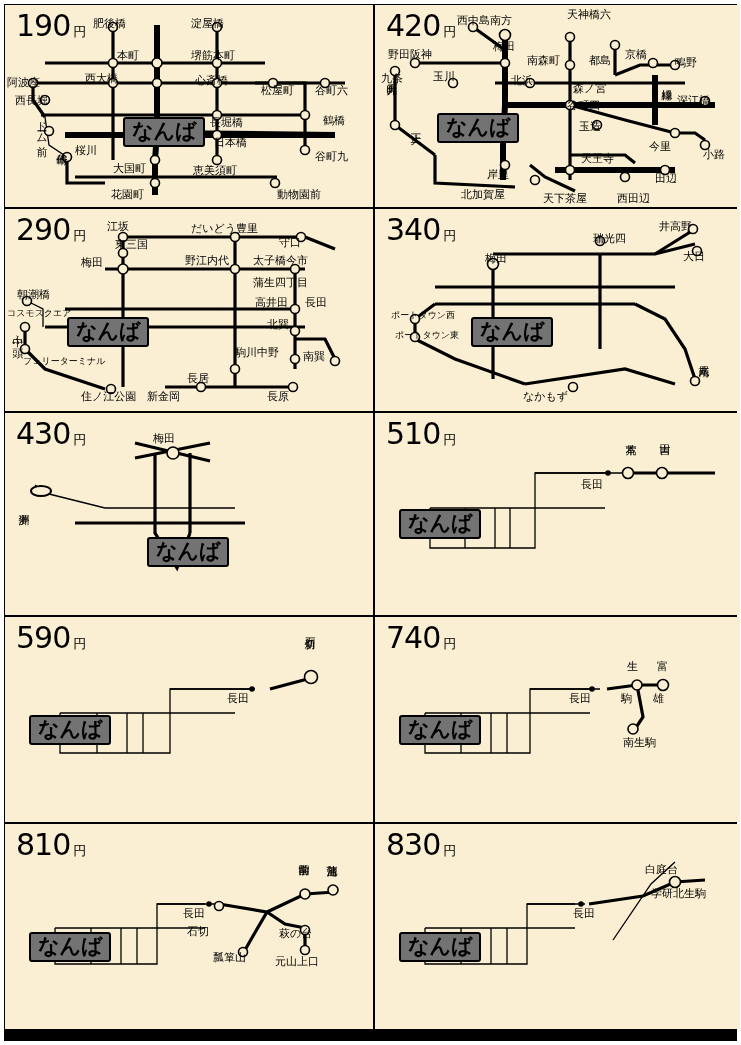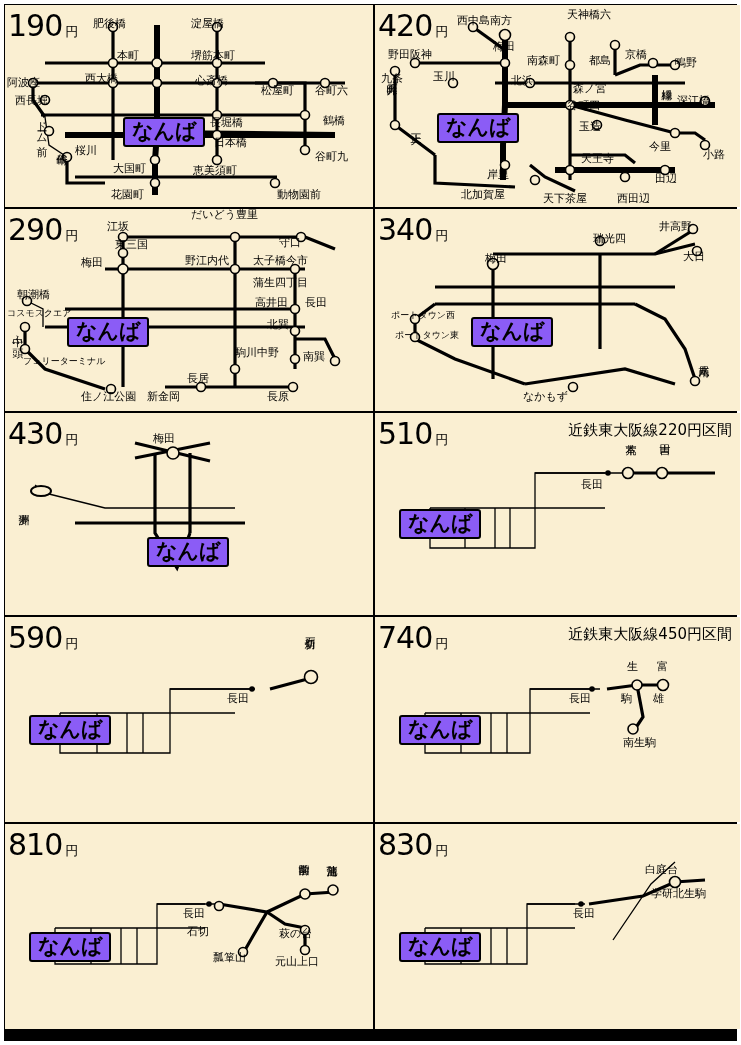--- a/index.html
+++ b/index.html
@@ -26,21 +26,21 @@
     background: #000;
     border: 1px solid #000;
   }
   .panel {
     position: relative;
     background: #faefd2;
     overflow: hidden;
   }
   .fare {
     position: absolute;
-    left: 3px; top: 6px;
+    left: 11px; top: 6px;
     display: flex;
     align-items: baseline;
     z-index: 6;
   }
   .fare .num {
     font-family: "DejaVu Sans", sans-serif;
     font-size: 30px;
     line-height: 30px;
     letter-spacing: -1px;
     color: #000;
@@ -54,21 +54,21 @@
     position: absolute;
     right: 8px; top: 8px;
     font-size: 15px;
     color: #000;
     z-index: 6;
     white-space: nowrap;
   }
   .namba {
     position: absolute;
     border: 2px solid #000;
-    background: #8b5cf6;
+    background: #737373;
     border-radius: 3px;
     padding: 1px 7px 3px 7px;
     font-size: 21px;
     line-height: 22px;
     font-weight: bold;
     color: #000;
     z-index: 7;
     white-space: nowrap;
   }
   .lbl {
@@ -282,21 +282,21 @@
         <circle class="stn" cx="20" cy="140" r="4.5"></circle>
         <circle class="stn" cx="290" cy="150" r="4.5"></circle>
         <circle class="stn" cx="330" cy="152" r="4.5"></circle>
         <circle class="stn" cx="230" cy="160" r="4.5"></circle>
         <circle class="stn" cx="106" cy="180" r="4.5"></circle>
         <circle class="stn" cx="196" cy="178" r="4.5"></circle>
         <circle class="stn" cx="288" cy="178" r="4.5"></circle>
       </svg>
       <div>
         <span class="lbl" style="left:102px;top:12px">江坂</span>
-        <span class="lbl" style="left:186px;top:0">だいどう豊里</span>
+        <span class="lbl" style="left:186px;top:14px">だいどう豊里</span>
         <span class="lbl" style="left:110px;top:30px">東三国</span>
         <span class="lbl" style="left:274px;top:28px">守口</span>
         <span class="lbl" style="left:76px;top:48px">梅田</span>
         <span class="lbl" style="left:180px;top:46px">野江内代</span>
         <span class="lbl" style="left:248px;top:46px">太子橋今市</span>
         <span class="lbl" style="left:12px;top:80px">朝潮橋</span>
         <span class="lbl" style="left:248px;top:68px">蒲生四丁目</span>
         <span class="lbl" style="left:250px;top:88px">高井田</span>
         <span class="lbl" style="left:300px;top:88px">長田</span>
         <span class="lbl sm" style="left:2px;top:100px">コスモスクエア</span>
@@ -372,21 +372,20 @@
         <span class="lbl v" style="left:12px;top:92px">夢洲</span>
       </div>
       <div class="namba" style="left:142px;top:124px">なんば</div>
     </div>
 
     <div class="panel">
       <div class="fare">
         <span class="num">510</span>
         <span class="yen">円</span>
       </div>
-      <div class="subtitle">近鉄東大阪線220円区間</div>
       <svg width="365" height="205">
         <path class="ln thin" d="M55 95 L55 135 L160 135 L160 95 L160 60 L340 60"></path>
         <path class="ln thin" d="M55 95 L230 95"></path>
         <path class="ln thin" d="M90 95 L90 135"></path>
         <path class="ln thin" d="M120 95 L120 135"></path>
         <path class="ln thin" d="M135 95 L135 135"></path>
         <path class="ln thin" d="M160 60 L230 60"></path>
         <path class="ln med" d="M250 60 L340 60"></path>
         <circle class="dot" cx="233" cy="60" r="2.8"></circle>
         <circle class="stn" cx="253" cy="60" r="5.5"></circle>
@@ -421,21 +420,20 @@
         <span class="lbl v" style="left:298px;top:12px">新石切</span>
       </div>
       <div class="namba" style="left:24px;top:98px">なんば</div>
     </div>
 
     <div class="panel">
       <div class="fare">
         <span class="num">740</span>
         <span class="yen">円</span>
       </div>
-      <div class="subtitle">近鉄東大阪線450円区間</div>
       <svg width="365" height="205">
         <path class="ln thin" d="M50 96 L50 136 L155 136 L155 96 L155 72 L225 72"></path>
         <path class="ln thin" d="M50 96 L215 96"></path>
         <path class="ln thin" d="M86 96 L86 136"></path>
         <path class="ln thin" d="M116 96 L116 136"></path>
         <path class="ln thin" d="M132 96 L132 136"></path>
         <path class="ln thin" d="M155 72 L215 72"></path>
         <path class="ln med" d="M232 72 L262 68 L290 68"></path>
         <path class="ln med" d="M262 68 L268 100 L260 112"></path>
         <circle class="dot" cx="217" cy="72" r="2.8"></circle>

